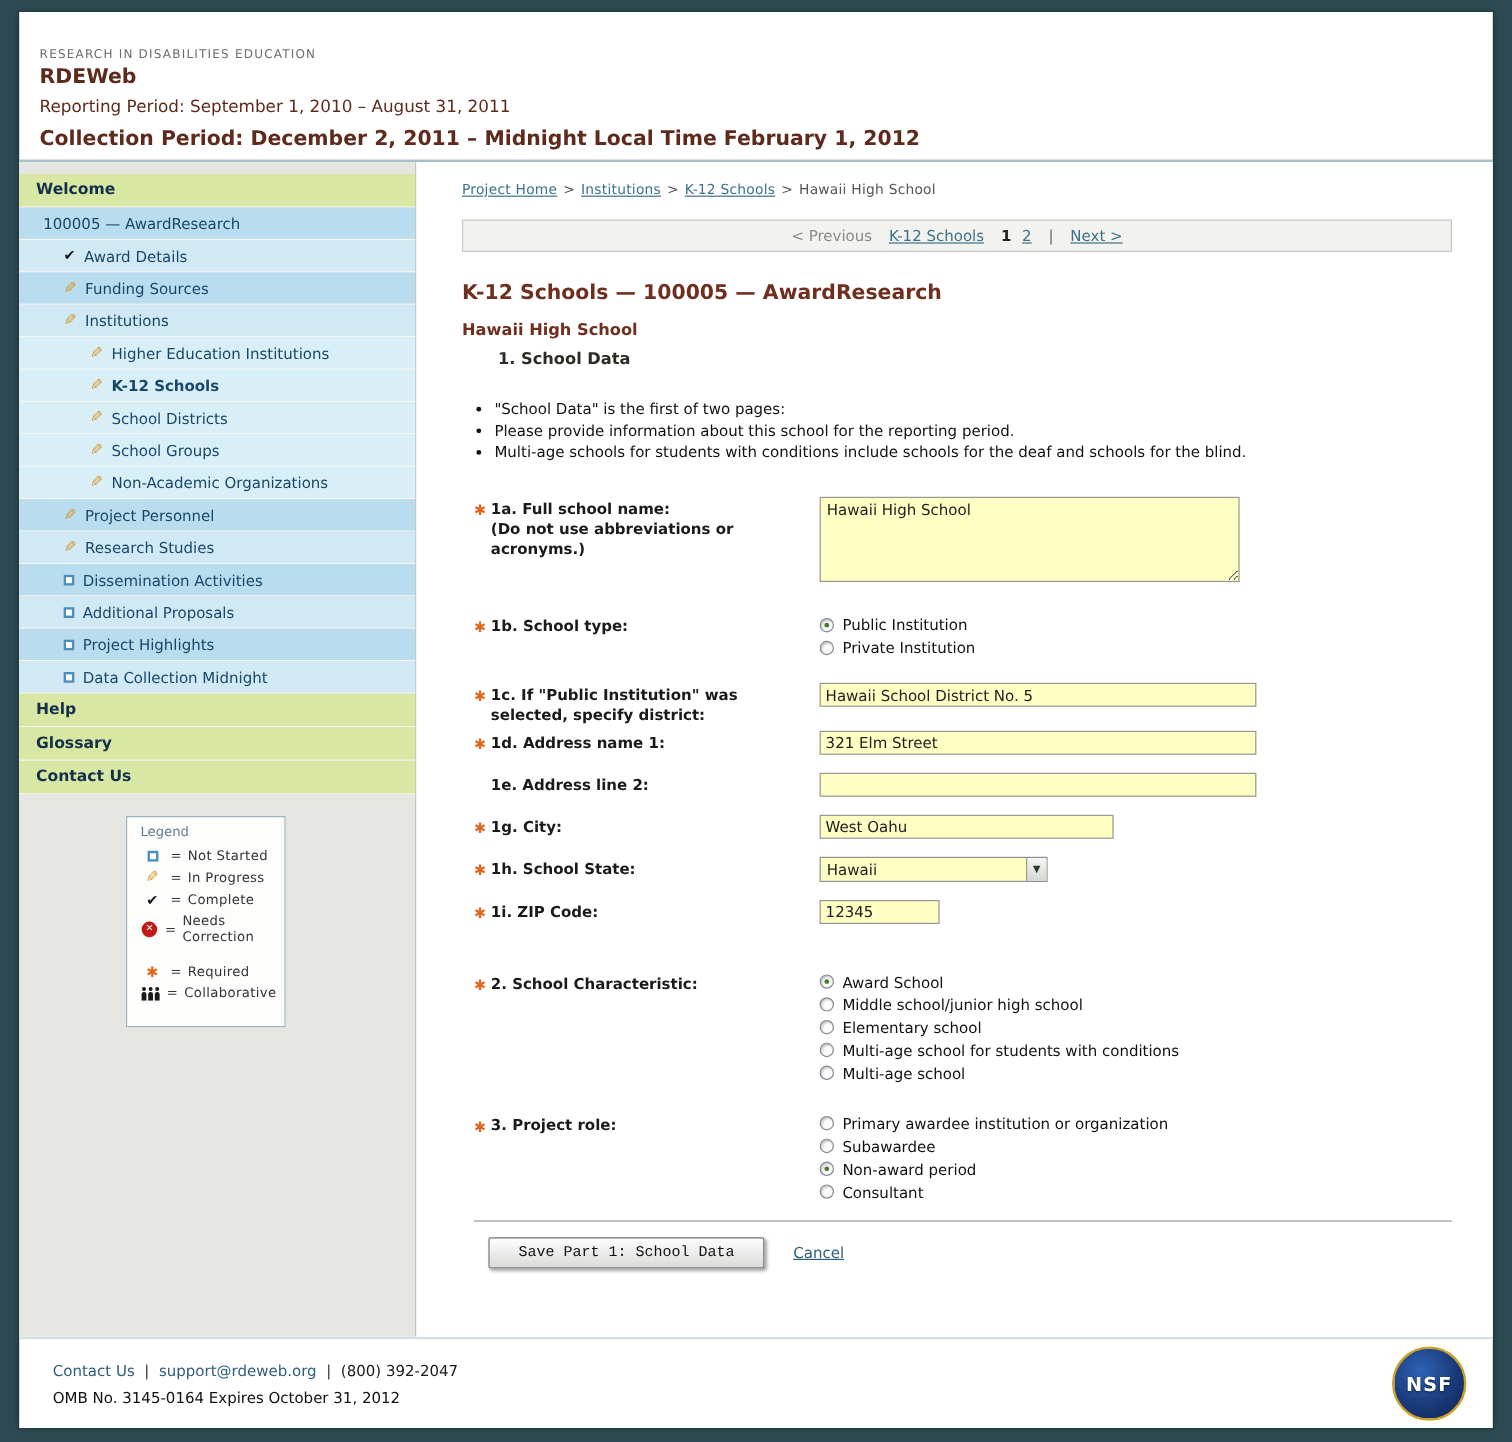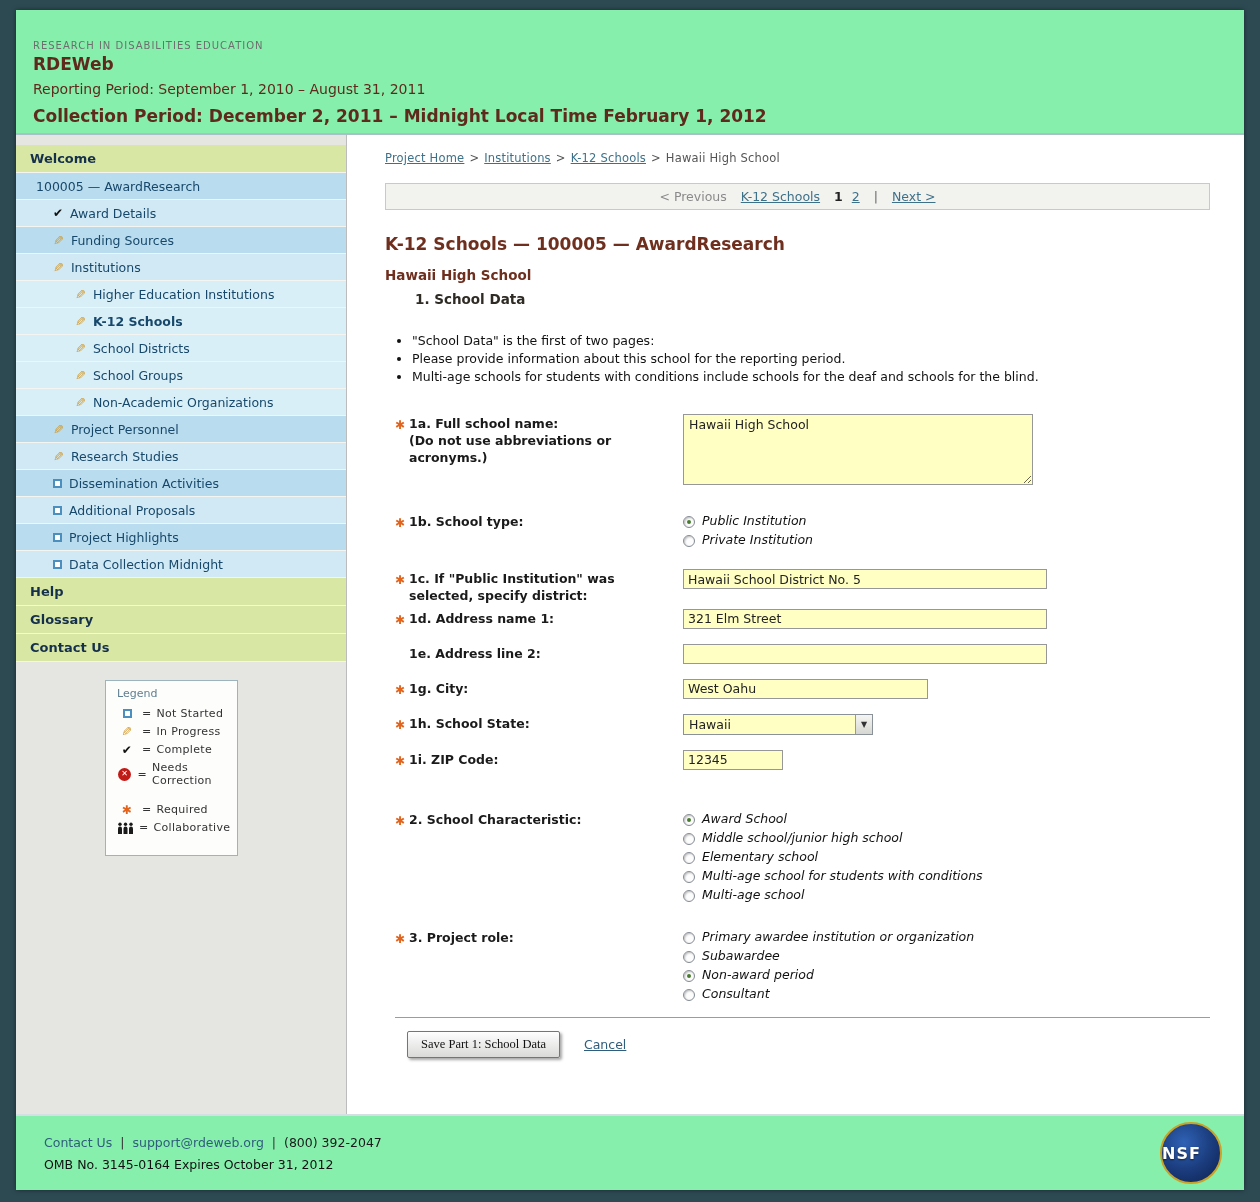--- a/index.html
+++ b/index.html
@@ -7,21 +7,21 @@
   body {
     width:1260px; height:1202px;
     background:#2d4a53;
     font-family:"DejaVu Sans","Liberation Sans",sans-serif;
     font-size:12.5px; color:#1a1a1a;
     position:relative;
   }
   .frame {
     position:absolute; left:16px; top:10px;
     width:1228px; height:1180px;
-    background:#86efac;
+    background:#ffffff;
     display:flex; flex-direction:column;
     box-shadow:0 0 5px rgba(0,0,0,0.45);
   }
 
   
   .header { height:123px; flex-shrink:0; display:flex; justify-content:space-between; padding:16px 21px 0 17px; }
   .header-left { padding-top:14px; }
   .supertitle { font-size:10px; letter-spacing:1px; color:#6e6e6e; margin-bottom:3px; }
   .app-title { font-size:17px; font-weight:bold; color:#5e2a1c; margin-bottom:7px; }
   .reporting { font-size:14px; color:#5e2a1c; margin-bottom:9px; }
@@ -113,54 +113,54 @@
   }
 
   .selectbox { width:190px; height:21px; background:#ffffc4; border:1px solid #8a9199;
                display:flex; align-items:center; cursor:pointer; }
   .select-value { flex:1; padding:0 5px; font-size:12.5px; color:#222; }
   .select-arrow { width:17px; height:100%; background:linear-gradient(#f5f5f3,#d6d6d2);
                   border-left:1px solid #9a9a9a; font-size:8px; color:#333;
                   display:flex; align-items:center; justify-content:center; }
 
   .rgroup { display:flex; flex-direction:column; padding-top:1px; }
-  .ropt { display:flex; align-items:flex-end; gap:7px; margin-bottom:4px; cursor:pointer;font-style:italic; }
+  .ropt { display:flex; align-items:center; gap:7px; margin-bottom:4px; cursor:pointer; }
   .radio { width:12px; height:12px; border-radius:50%; background:#fdfdfd; border:1px solid #848b94;
            box-shadow:inset 1px 1px 2px rgba(0,0,0,0.25); position:relative; flex-shrink:0; }
   .radio.checked::after { content:""; position:absolute; left:3px; top:3px; right:3px; bottom:3px;
                           border-radius:50%; background:#477c2e; }
   .rtext { font-size:12.5px; color:#111; line-height:15px; }
 
   .mb24 { margin-bottom:24px; }
   .mb18 { margin-bottom:18px; }
   .mb15 { margin-bottom:15px; }
   .mb4  { margin-bottom:4px; }
   .mb40 { margin-bottom:40px; }
   .mb22 { margin-bottom:22px; }
 
   .actions { margin-top:12px; border-top:1px solid #9c9c9c; padding:13px 0 20px 12px;
              display:flex; align-items:center; gap:24px; }
-  .save-btn { font-family:Liberation Serif, serif; font-size:12.5px; color:#111; padding:5px 13px;
+  .save-btn { font-family:Liberation Mono, monospace; font-size:12.5px; color:#111; padding:5px 24px;
               border:1px solid #757575; border-radius:2px;
               background:linear-gradient(#fefefe,#dadad8);
               box-shadow:2px 2px 3px rgba(0,0,0,0.35); cursor:pointer; }
   .cancel { color:#2f5d7c; text-decoration:underline; font-size:12.5px; cursor:pointer; }
 
   
   .footer { height:76px; flex-shrink:0; border-top:2px solid #d3dfe3;
             display:flex; align-items:center; justify-content:space-between; padding:0 22px 0 28px; }
   .footer-line1 { font-size:12.5px; margin-bottom:7px; }
   .footer-line1 a { color:#2f5d7c; cursor:pointer; text-decoration:none; }
   .fsep { color:#333; margin:0 4px; }
   .footer-omb { font-size:12.5px; color:#111; }
   .nsf {
     width:62px; height:62px; border-radius:50%;
     background:radial-gradient(circle at 38% 32%, #2f62b5 0%, #1a3a7a 55%, #0e2250 100%);
     border:2px solid #c9a227;
-    display:flex; align-items:center; justify-content:flex-start;
+    display:flex; align-items:center; justify-content:center;
     color:#fff; font-weight:bold; font-size:16px; letter-spacing:1px;
     text-shadow:0 1px 2px rgba(0,0,0,0.6);
   }
 </style>
 </head>
 <body>
 
 <div class="frame">
 
   <div class="header">

